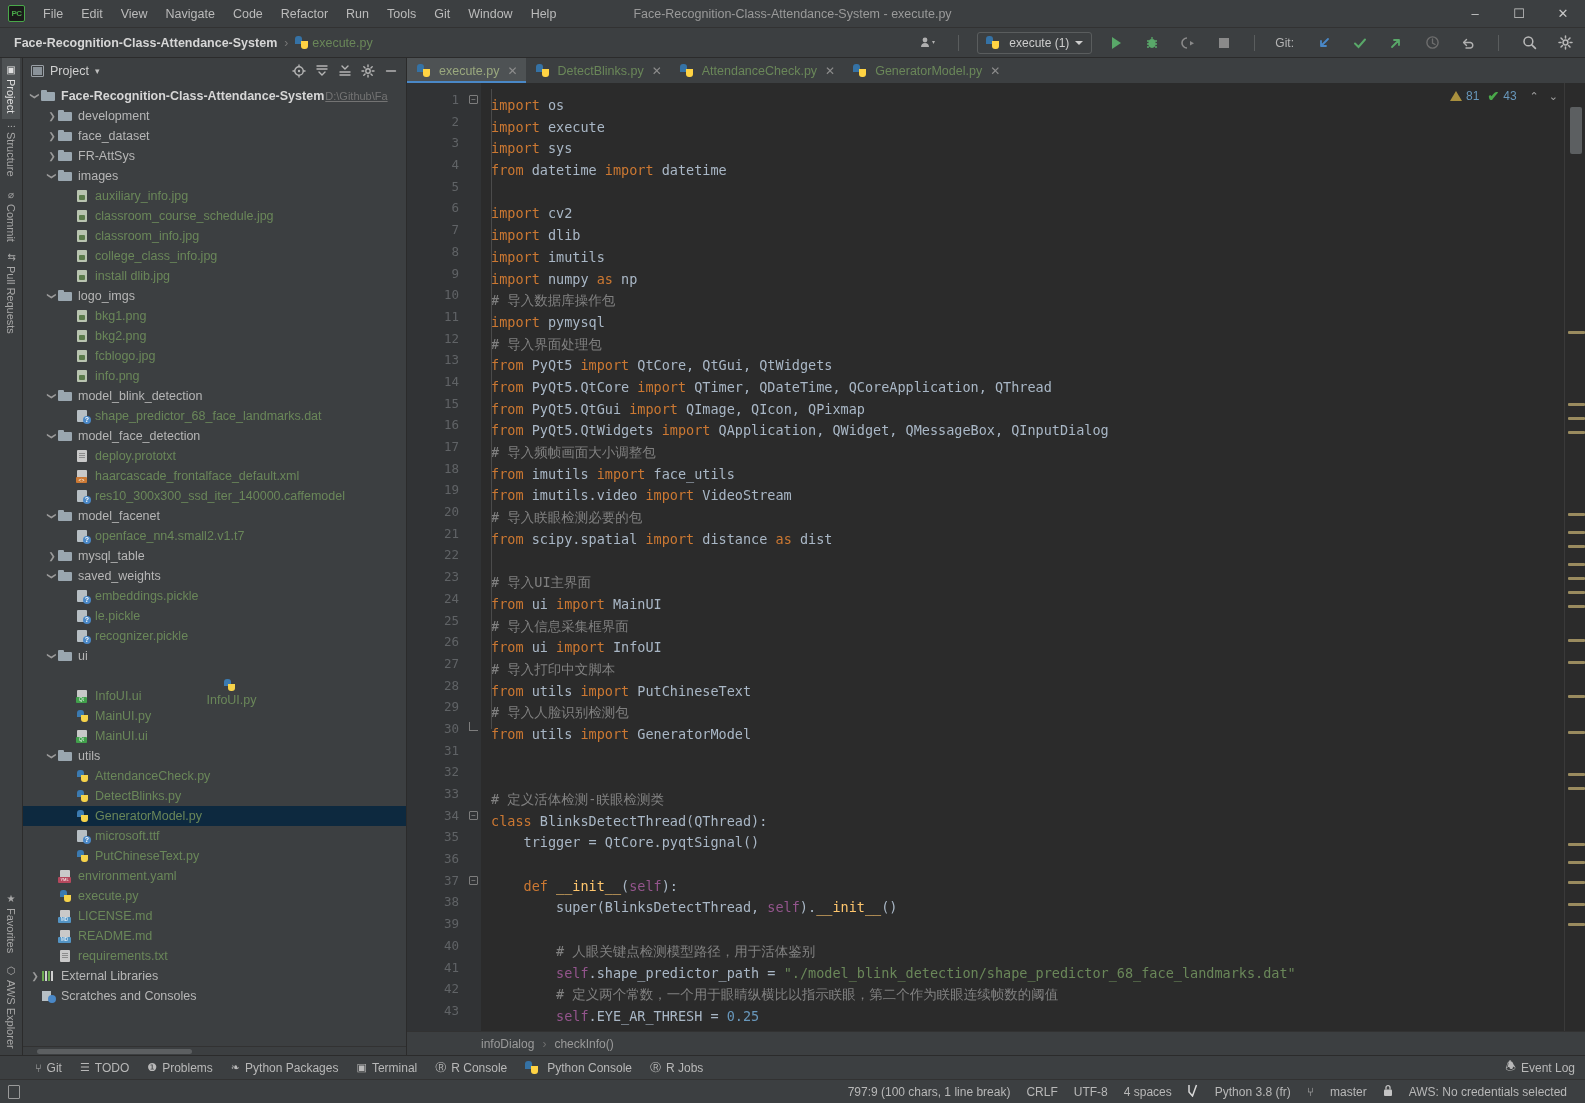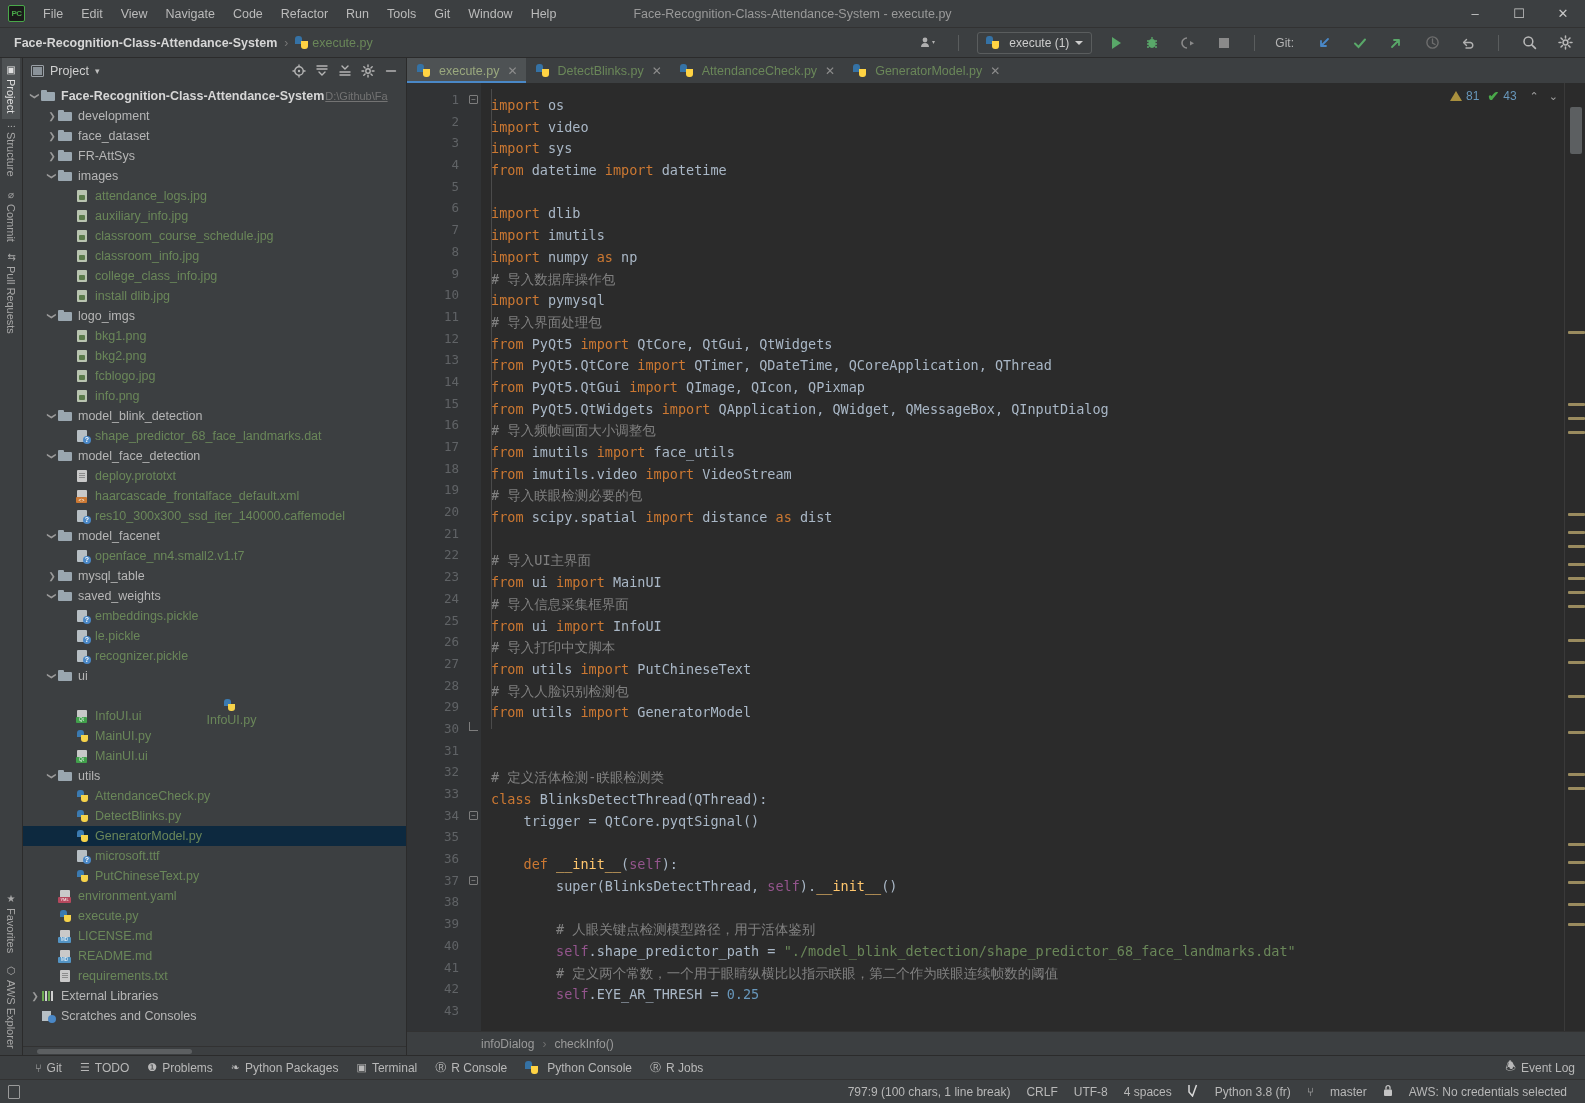--- a/index.html
+++ b/index.html
@@ -520,25 +520,20 @@
           </div>
           <div class="row" style="padding-left: 23px;">
             <span class="arrow" style="display: inline-block;">❯</span>
             <span class="ico folder"></span>
             <span class="lbl">FR-AttSys</span>
           </div>
           <div class="row" style="padding-left: 23px;">
             <span class="arrow" style="transform: rotate(90deg); display: inline-block;">❯</span>
             <span class="ico folder"></span>
             <span class="lbl">images</span>
-          </div>
-          <div class="row" style="padding-left: 40px;">
-            <span class="arrow empty" style="display: inline-block;"></span>
-            <span class="ico img"></span>
-            <span class="lbl green">attendance_logs.jpg</span>
           </div>
           <div class="row" style="padding-left: 40px;">
             <span class="arrow empty" style="display: inline-block;"></span>
             <span class="ico img"></span>
             <span class="lbl green">auxiliary_info.jpg</span>
           </div>
           <div class="row" style="padding-left: 40px;">
             <span class="arrow empty" style="display: inline-block;"></span>
             <span class="ico img"></span>
             <span class="lbl green">classroom_course_schedule.jpg</span>
@@ -865,24 +860,25 @@
             <div class="fh"></div>
             <div class="fh"></div>
             <div class="fh"></div>
             <div class="fh"></div>
             <div class="fh"></div>
             <div class="fh"></div>
           </div>
         <div class="code" id="code">
           <div class="indent-guide" style="left:10px;top:6px;height:640px"></div>
         <div class="cl"><span class="k">import</span><span class="ident"> os</span></div>
-            <div class="cl"><span class="k">import</span><span class="ident"> video</span></div>
+            <div class="cl"><span class="k">import</span><span class="ident"> execute</span></div>
             <div class="cl"><span class="k">import</span><span class="ident"> sys</span></div>
             <div class="cl"><span class="k">from</span><span class="ident"> datetime </span><span class="k">import</span><span class="ident"> datetime</span></div>
             <div class="cl"></div>
+            <div class="cl"><span class="k">import</span><span class="ident"> cv2</span></div>
             <div class="cl"><span class="k">import</span><span class="ident"> dlib</span></div>
             <div class="cl"><span class="k">import</span><span class="ident"> imutils</span></div>
             <div class="cl"><span class="k">import</span><span class="ident"> numpy </span><span class="k">as</span><span class="ident"> np</span></div>
             <div class="cl"><span class="c"># 导入数据库操作包</span></div>
             <div class="cl"><span class="k">import</span><span class="ident"> pymysql</span></div>
             <div class="cl"><span class="c"># 导入界面处理包</span></div>
             <div class="cl"><span class="k">from</span><span class="ident"> PyQt5 </span><span class="k">import</span><span class="ident"> QtCore, QtGui, QtWidgets</span></div>
             <div class="cl"><span class="k">from</span><span class="ident"> PyQt5.QtCore </span><span class="k">import</span><span class="ident"> QTimer, QDateTime, QCoreApplication, QThread</span></div>
             <div class="cl"><span class="k">from</span><span class="ident"> PyQt5.QtGui </span><span class="k">import</span><span class="ident"> QImage, QIcon, QPixmap</span></div>
             <div class="cl"><span class="k">from</span><span class="ident"> PyQt5.QtWidgets </span><span class="k">import</span><span class="ident"> QApplication, QWidget, QMessageBox, QInputDialog</span></div>

